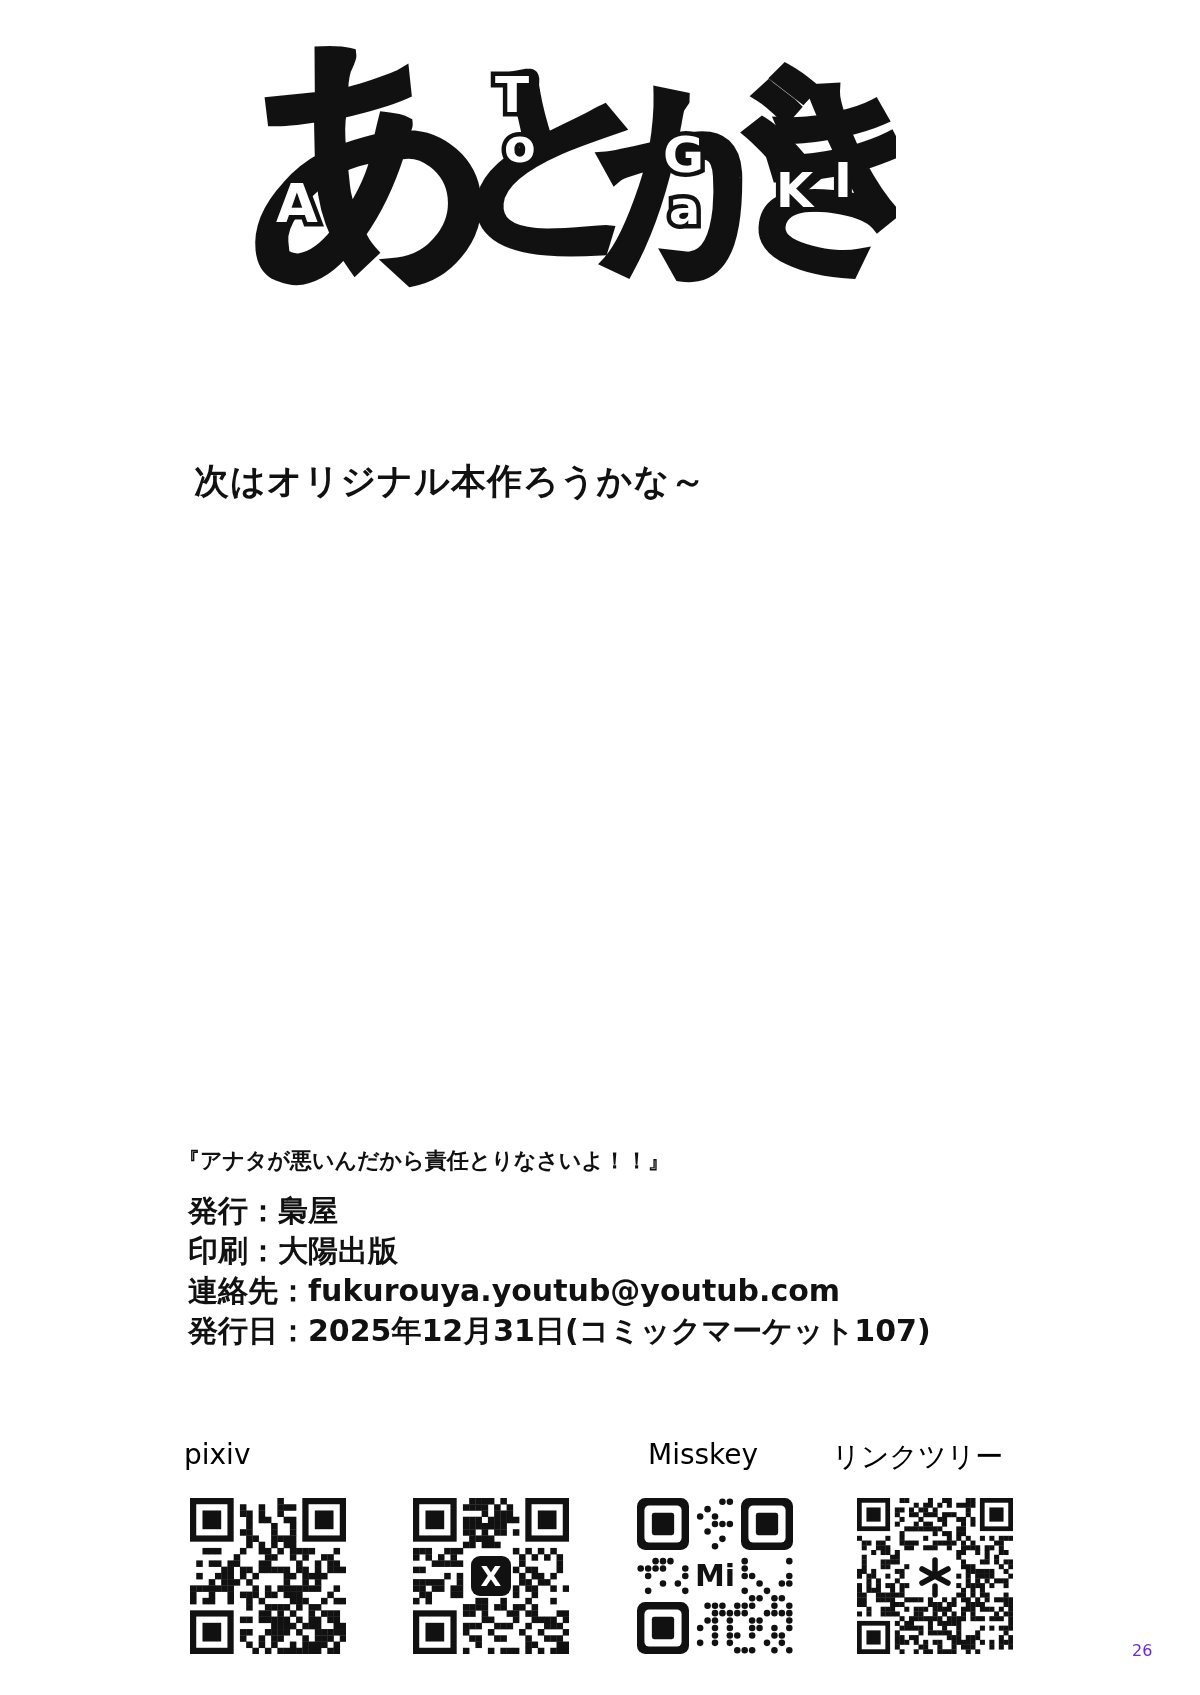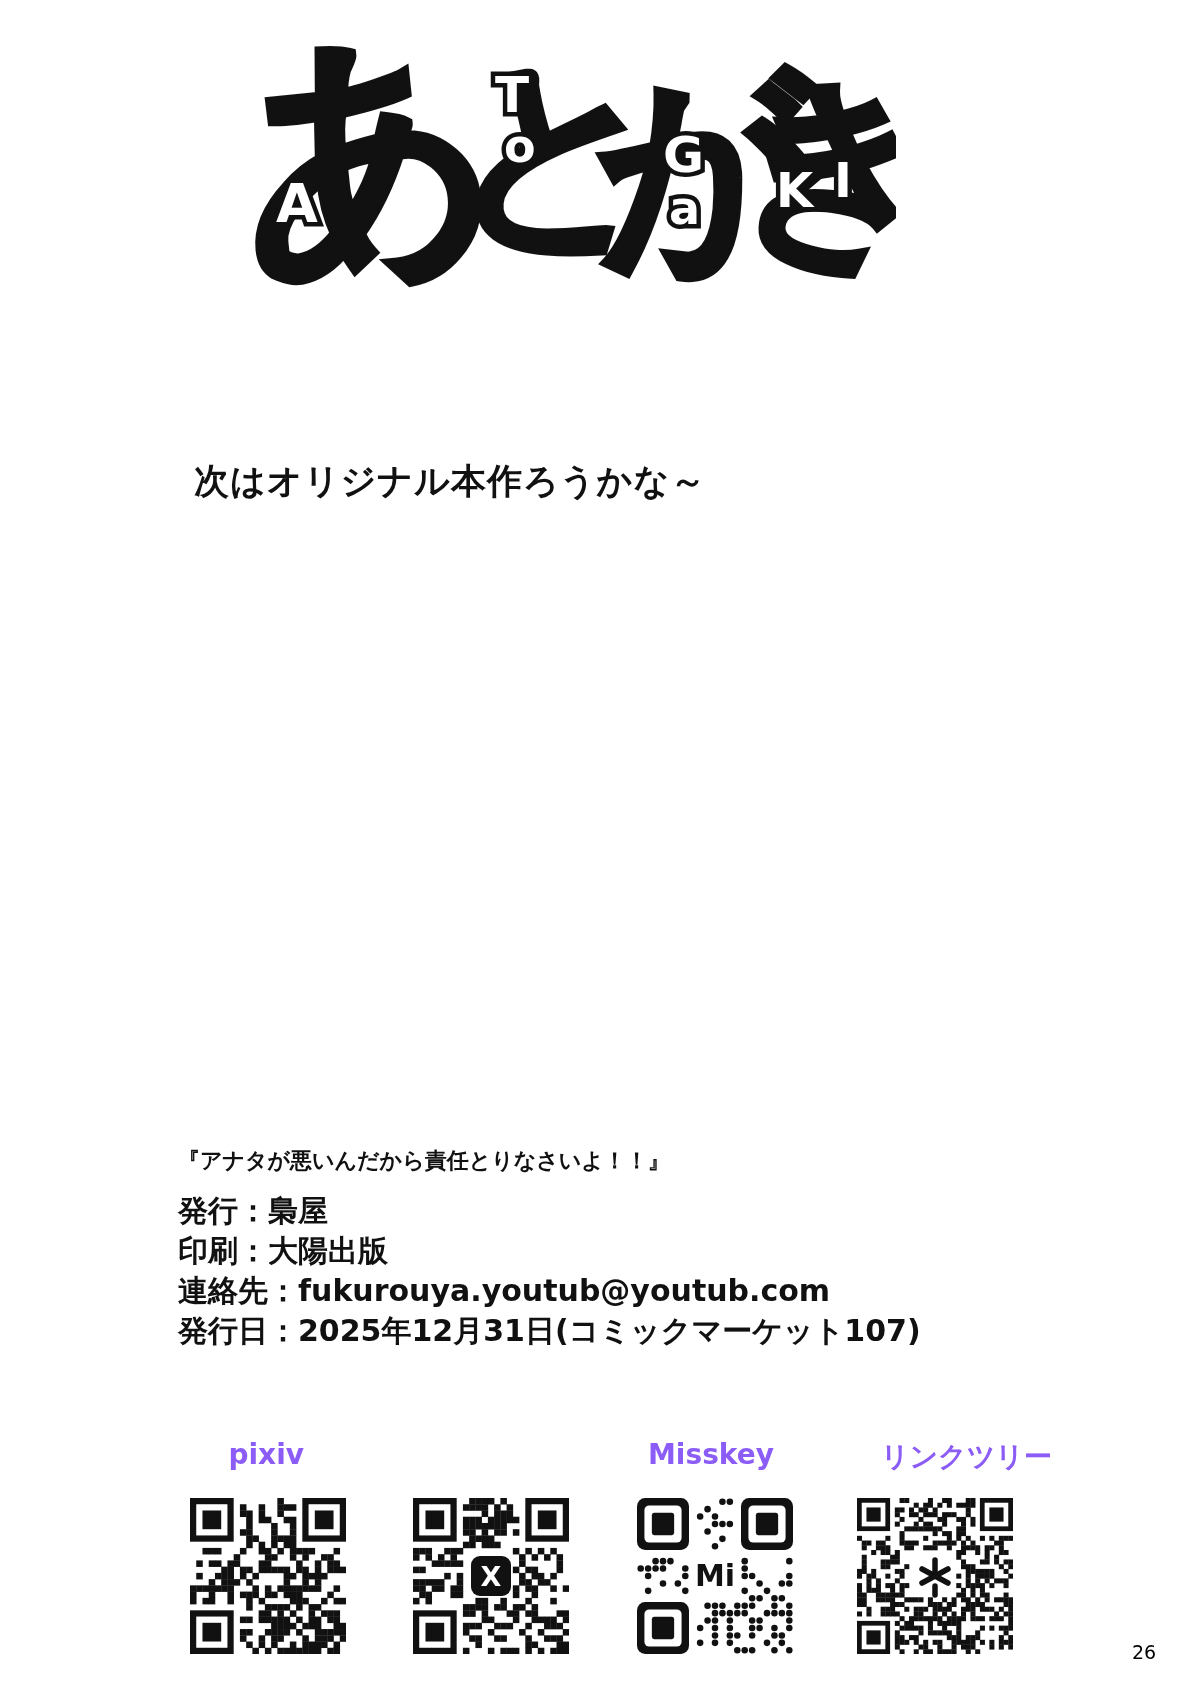--- a/index.html
+++ b/index.html
@@ -17,37 +17,37 @@
   .logo text.latin{
     font-weight:bold;fill:#fff;stroke:#111;stroke-width:9;paint-order:stroke;
     font-family:"DejaVu Sans",sans-serif;
   }
   .tagline{
     position:absolute;left:194px;top:458px;font-size:35px;font-weight:bold;
     letter-spacing:1px;color:#111;white-space:nowrap;text-align:center;
   }
   .colophon{position:absolute;left:178px;top:1146px;color:#111}
   .book-title{font-size:22px;font-weight:bold;white-space:nowrap}
-  .colophon-lines{margin-top:15px;}
+  .colophon-lines{margin-top:15px;margin-left:10px}
   .colophon-line{font-size:30px;font-weight:bold;line-height:40px;white-space:nowrap}
   .qr-label{
-    position:absolute;top:1438px;font-size:28px;font-weight:bold;color:#8b5cf6;
-    text-align:right;white-space:nowrap;
+    position:absolute;top:1438px;font-size:28px;font-weight:normal;color:#000000;
+    text-align:left;white-space:nowrap;
   }
   .qr-label.p0{left:184px;width:120px}
   .qr-label.p1{left:387px;width:220px}
   .qr-label.p2{left:648px;width:120px}
   .qr-label.p3{left:832px;width:220px}
   .qr-code{position:absolute;top:1498px;width:156px;height:156px}
   .qr-code.p0{left:190px}
   .qr-code.p1{left:413px}
   .qr-code.p2{left:637px}
   .qr-code.p3{left:857px}
   .page-number{
-    position:absolute;left:1132px;top:1641px;font-size:19px;color:#000000;
+    position:absolute;left:1132px;top:1641px;font-size:16px;color:#6d28d9;
     font-weight:normal;
   }
 </style>
 </head>
 <body>
 
 <div class="page">
 
   <svg class="logo" viewBox="0 0 648 295" aria-hidden="true">
     <text class="kana" x="-8" y="238" font-size="252" transform="rotate(-6 120 160)">あ</text>

